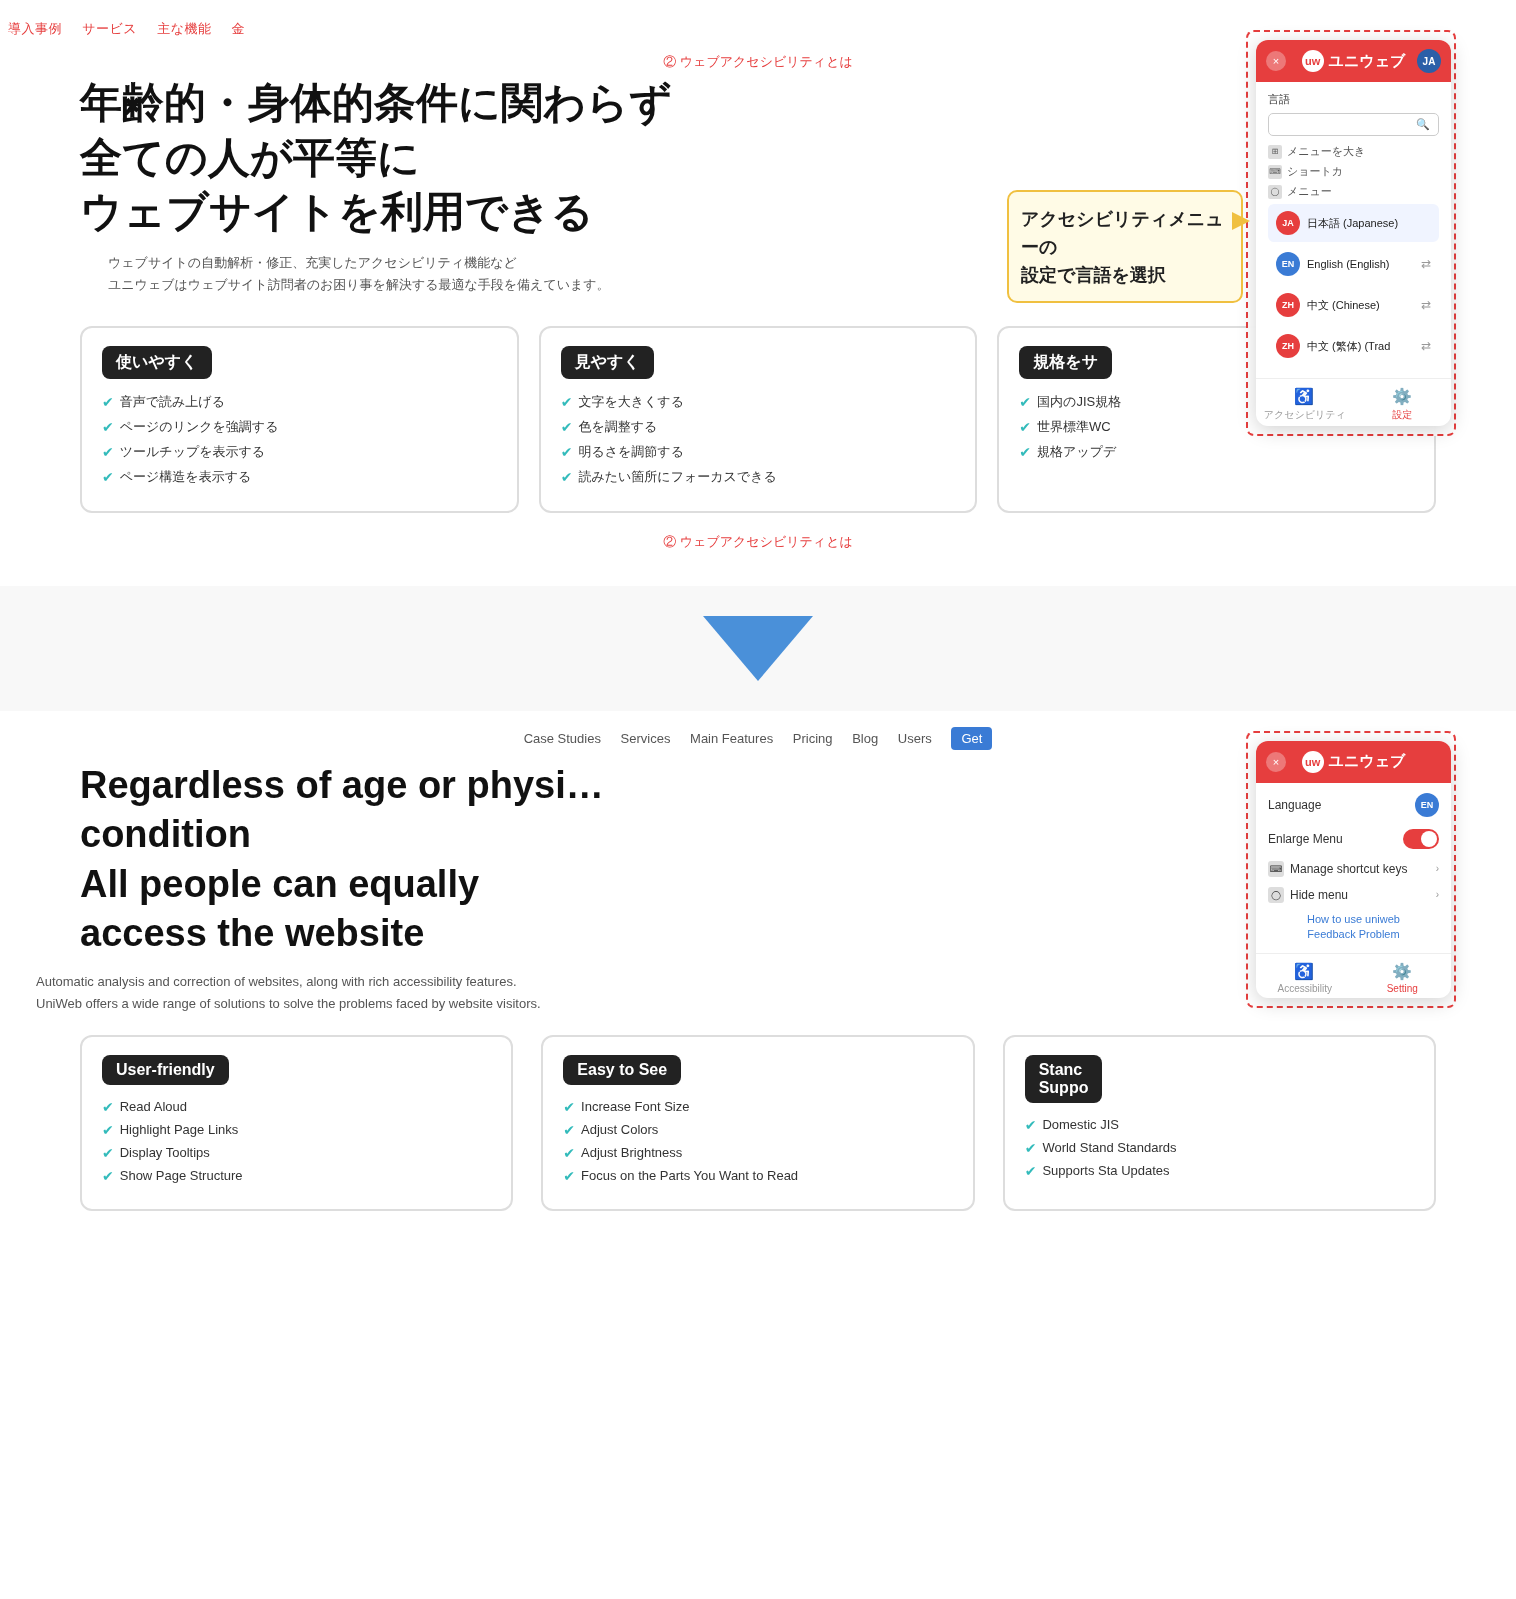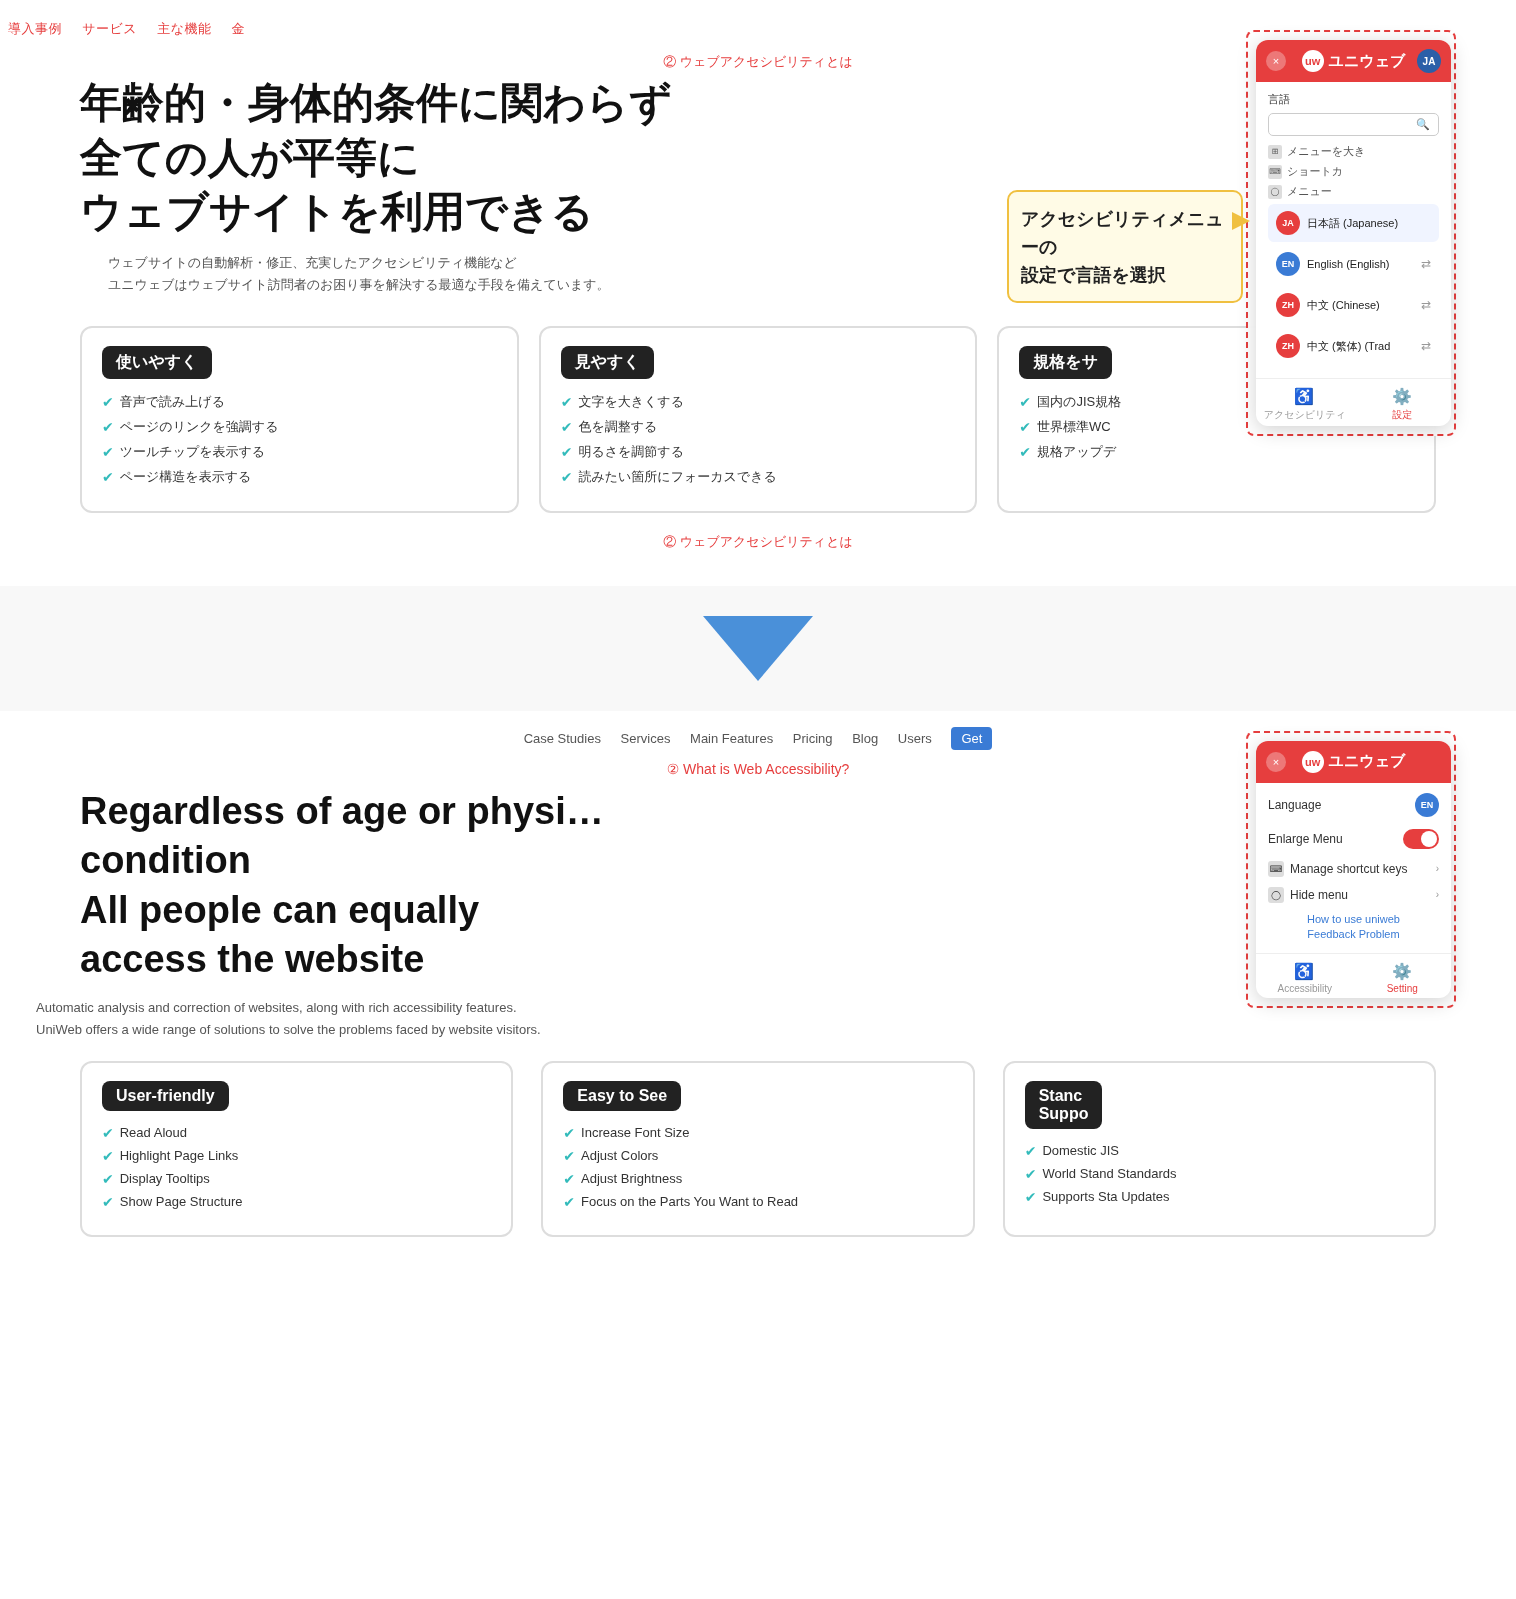--- a/index.html
+++ b/index.html
@@ -602,23 +602,20 @@
   <div class="bottom-nav">
     <span>Case Studies</span>
     <span>Services</span>
     <span>Main Features</span>
     <span>Pricing</span>
     <span>Blog</span>
     <span>Users</span>
     <span class="get-btn">Get</span>
   </div>
 
-  <div class="bottom-what-link">
-    <span>② What is Web Accessibility?</span>
-  </div>
 
   <div class="bottom-hero-title">
     <span style="white-space:pre-line;">Regardless of age or physi…
 condition
 All people can equally
 access the website</span>
   </div>
 
   <div class="bottom-hero-subtitle">
     <span style="white-space:pre-line;">Automatic analysis and correction of websites, along with rich accessibility features.

